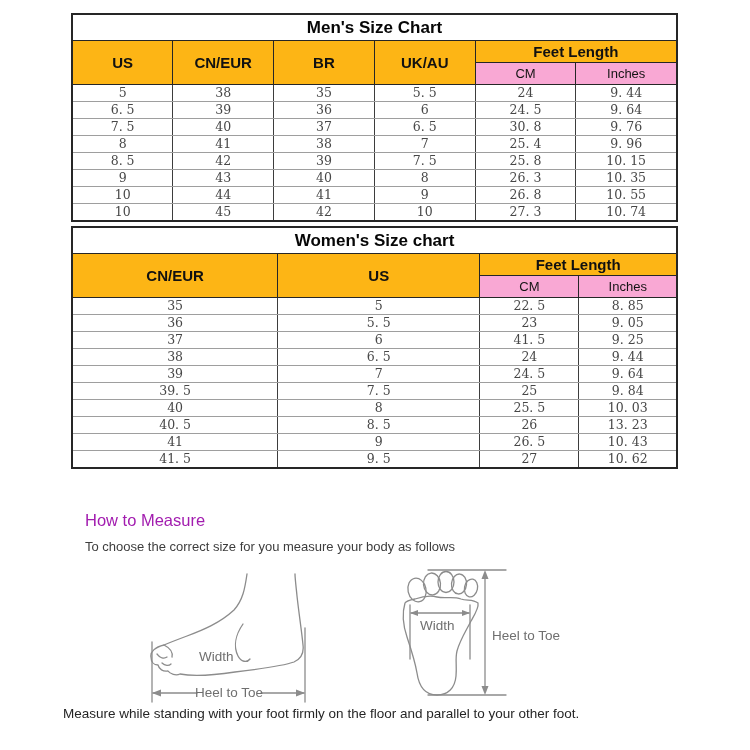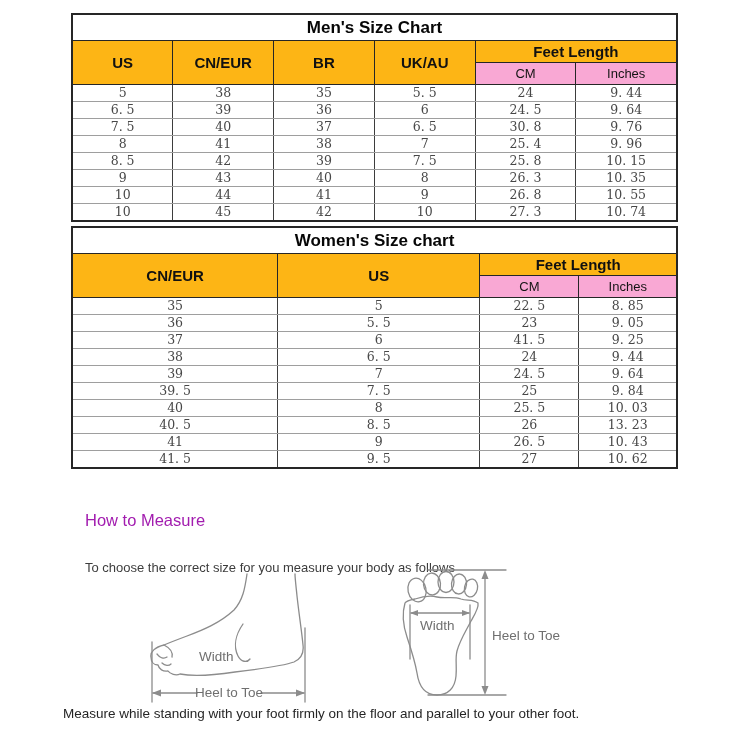--- a/index.html
+++ b/index.html
@@ -19,21 +19,21 @@
                  font-size:12.5px;color:#474747;
                  border:1px solid;border-color:#9e9e9e #3d3d3d;}
   #men-table{left:71px;top:13px;width:607px;}
   #women-table{left:71px;top:226px;width:607px;}
   
   .notes{position:absolute;left:72px;top:471px;font:700 13px "Liberation Mono",monospace;
          color:#1c1c1c;line-height:17px;white-space:pre;}
   
   .howto-heading{position:absolute;left:85px;top:511px;font:400 16.5px "Liberation Sans",sans-serif;
                  color:#a21caf;}
-  .howto-sub{position:absolute;left:85px;top:560px;font:400 13px "Liberation Sans",sans-serif;
+  .howto-sub{position:absolute;left:85px;top:539px;font:400 13px "Liberation Sans",sans-serif;
              color:#3d3d3d;}
   .diagram{position:absolute;}
   #side-view{left:143px;top:566px;}
   #top-view{left:393px;top:563px;}
   .footer-note{position:absolute;left:63px;top:706px;width:688px;text-align:left;
                font:400 13.5px "Liberation Sans",sans-serif;color:#262626;}
   svg .ln{fill:none;stroke:#8c8c8c;stroke-width:1.3;stroke-linecap:round;stroke-linejoin:round;}
   svg .ah{fill:#8c8c8c;stroke:none;}
   svg text{font-family:"Liberation Sans",sans-serif;font-size:13.5px;fill:#6f6f6f;}
 </style>

